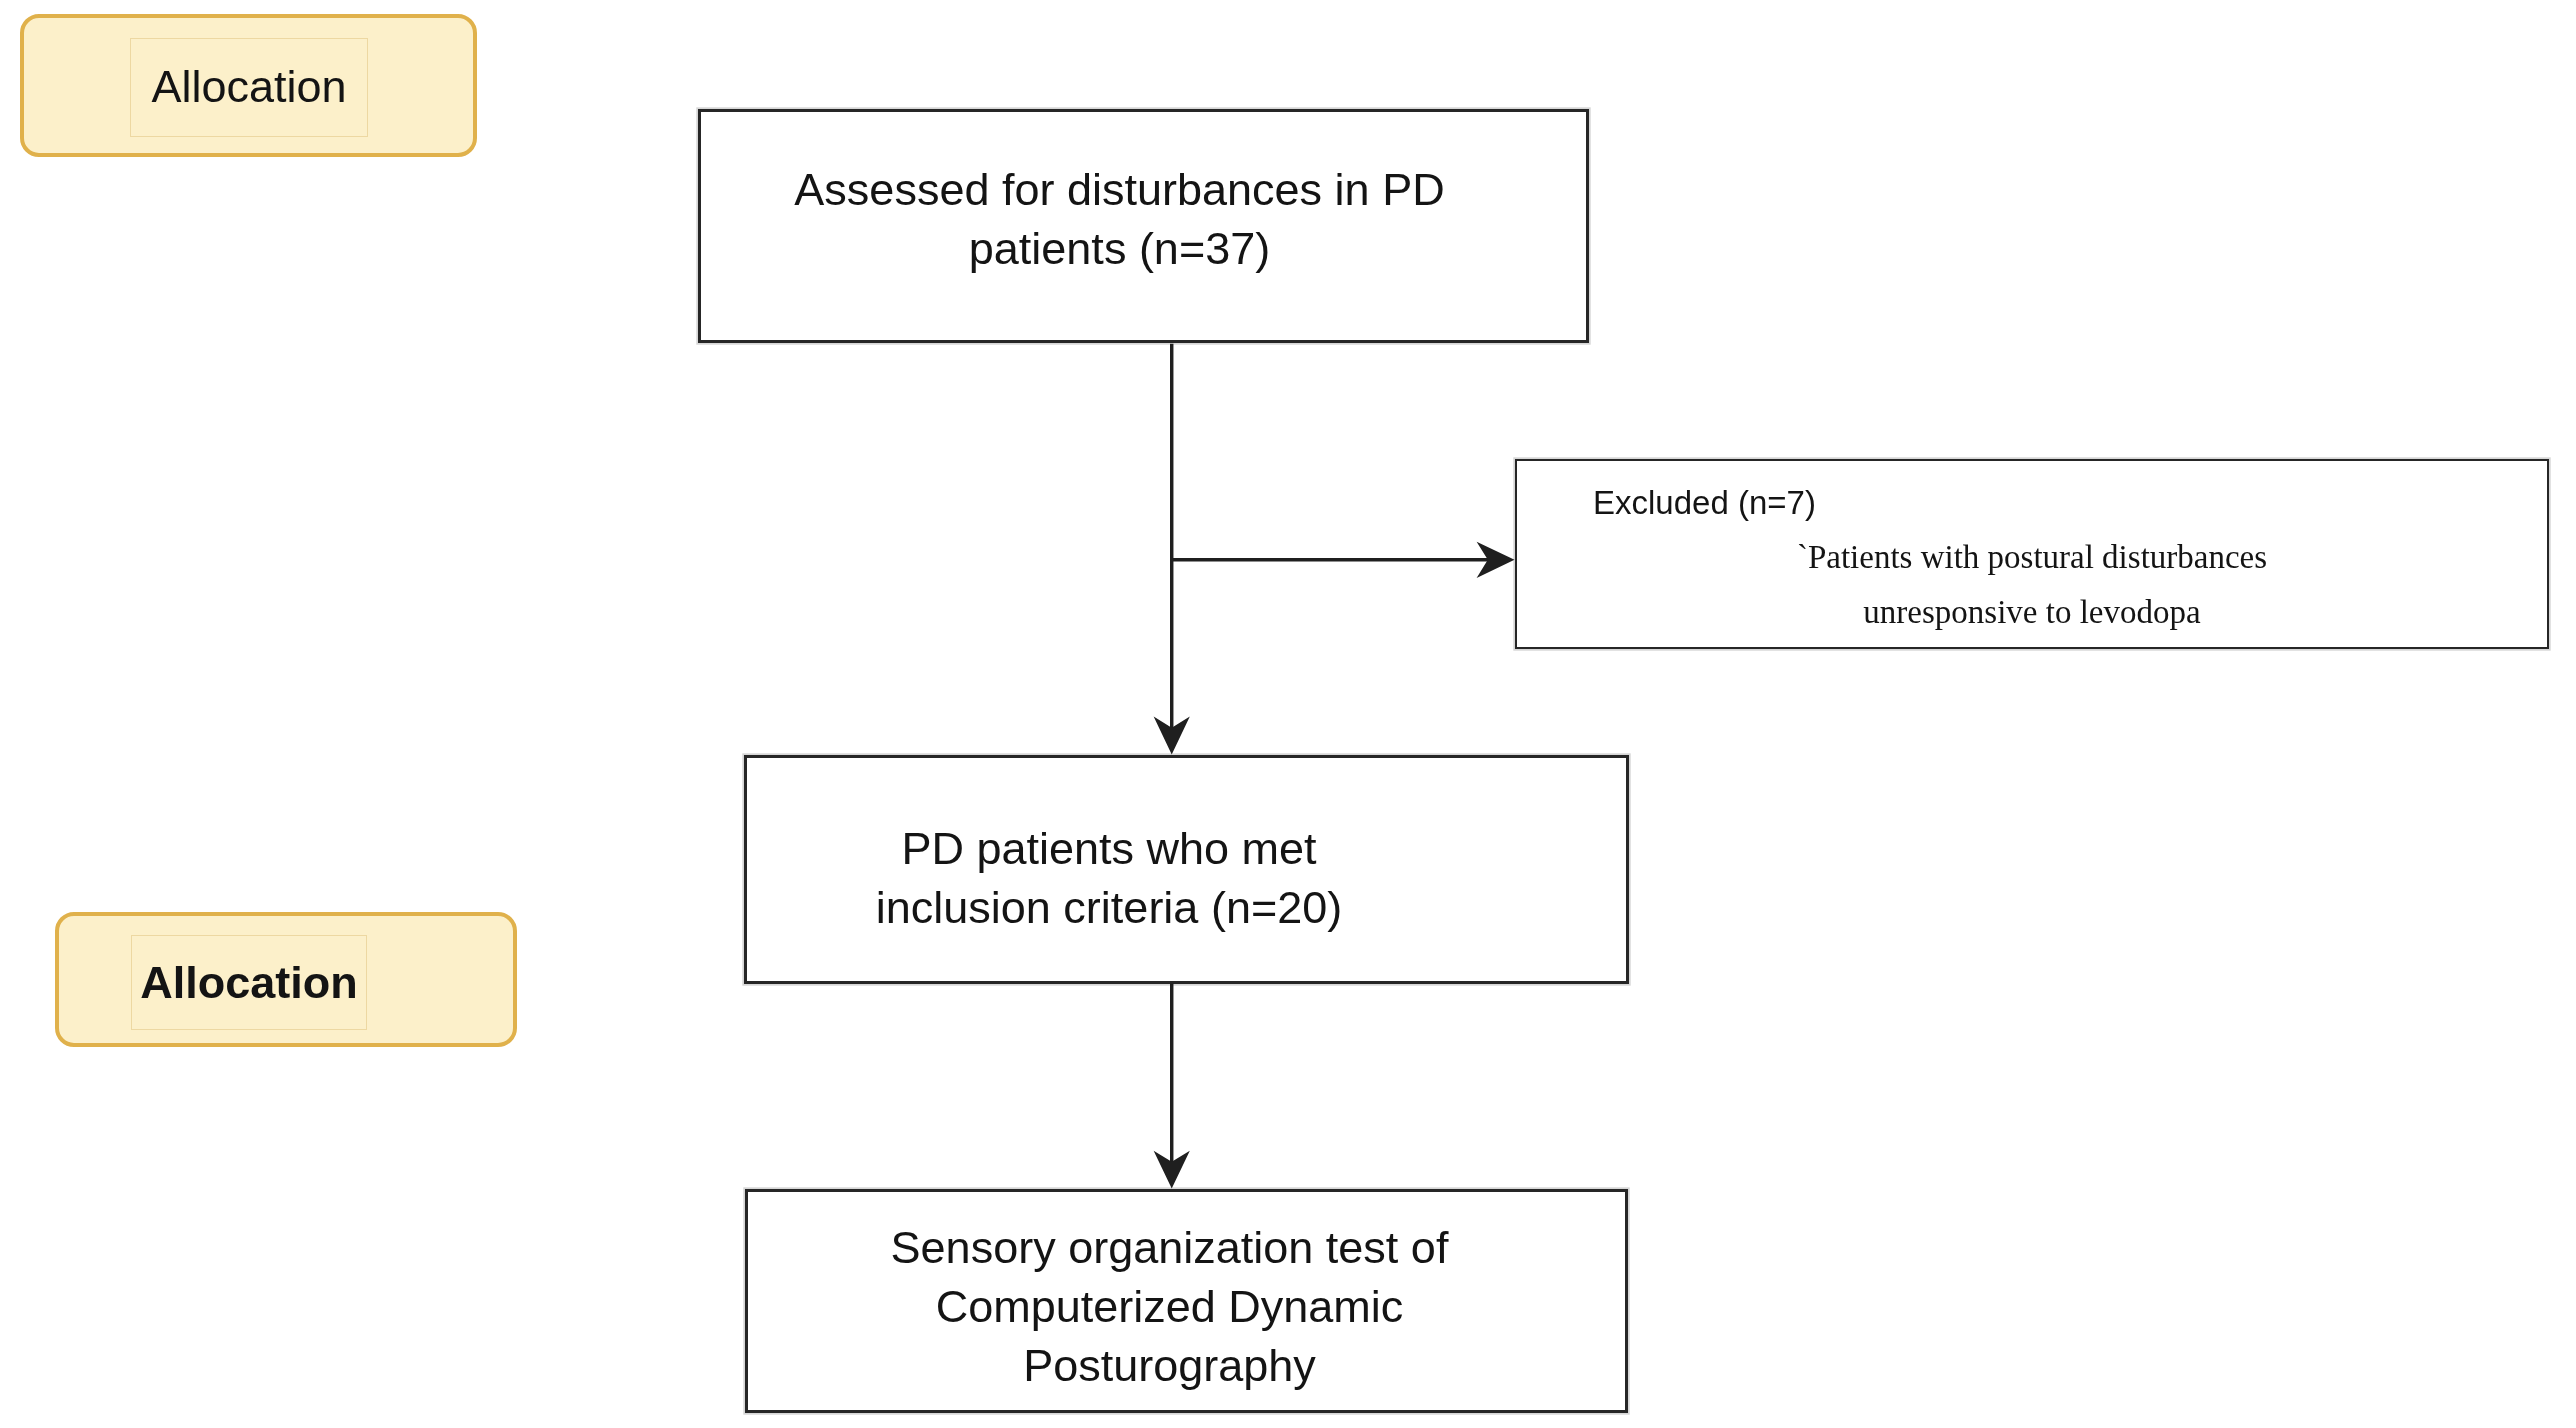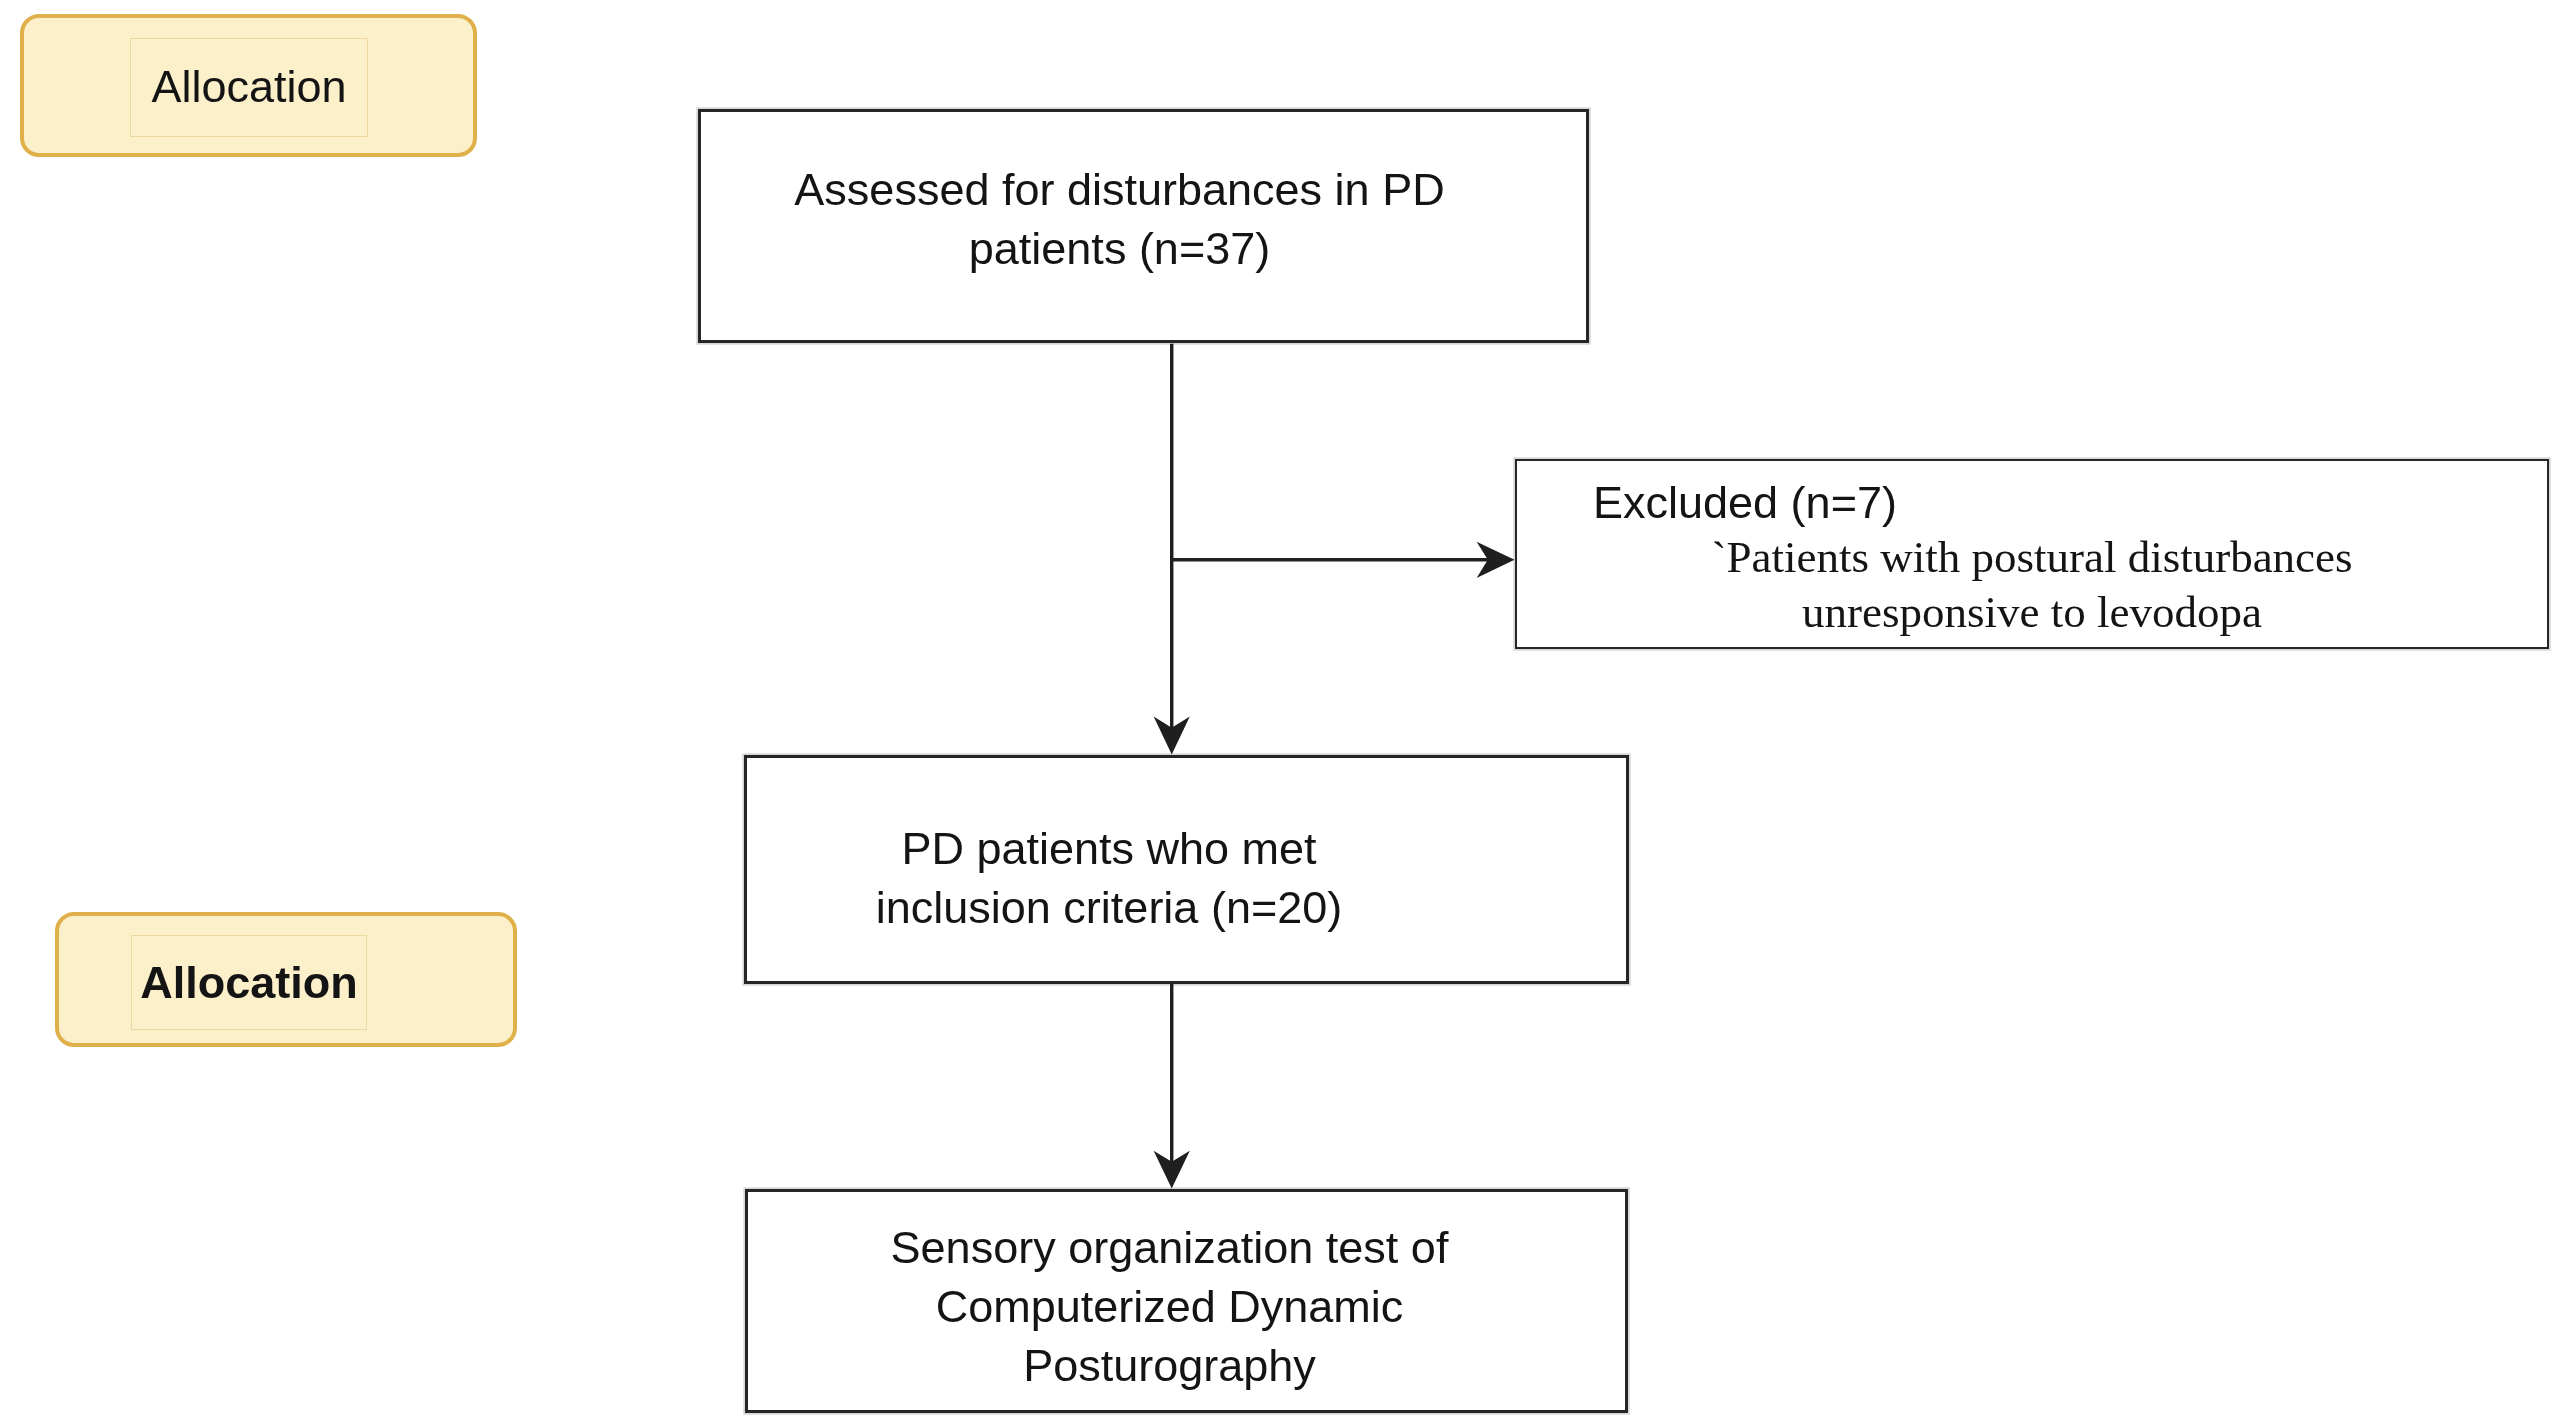--- a/index.html
+++ b/index.html
@@ -47,21 +47,21 @@
     line-height:59px;
     box-shadow:0 0 0 1.7px rgba(90,90,90,.25);
   }
   .node .txt{
     text-align:center;
   }
   #node-assessed{display:flex;align-items:center;justify-content:center;}
   #node-assessed .txt{margin-right:48px;margin-bottom:13.8px;}
   #node-included .txt{margin-top:61px;margin-right:155px;}
   #node-posturography .txt{margin-top:26px;margin-right:34px;}
-  #node-excluded{font-size:45px;line-height:55px;padding-top:13.8px;}
+  #node-excluded{font-size:33px;line-height:55px;padding-top:13.8px;}
   #node-excluded .heading{text-align:left;padding-left:76px;}
   #node-excluded .txt{text-align:center;font-family:Liberation Serif, serif;}
   .connectors{position:absolute;left:0;top:0;}
   .line{stroke:var(--connector);stroke-width:4;}
   .head{fill:var(--connector);stroke:none;}
 </style>
 </head>
 <body>
 
 <div class="figure">

